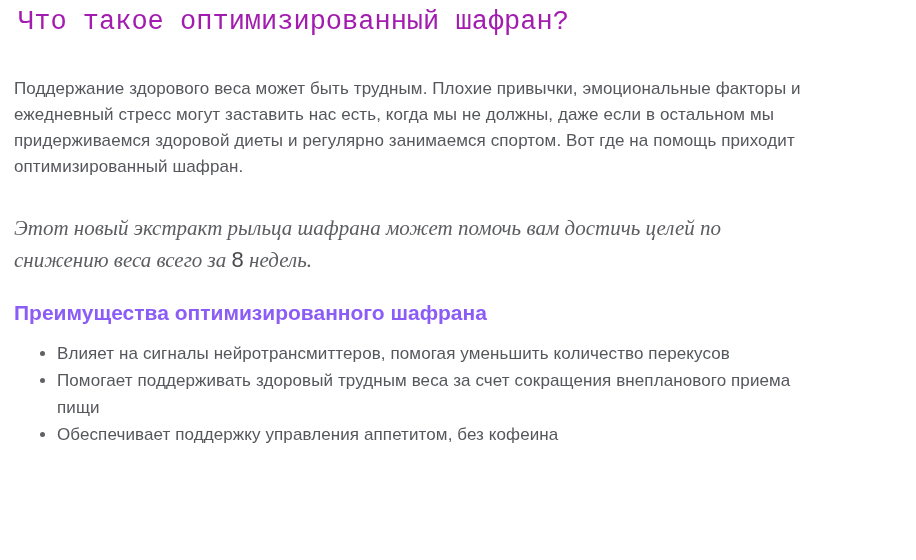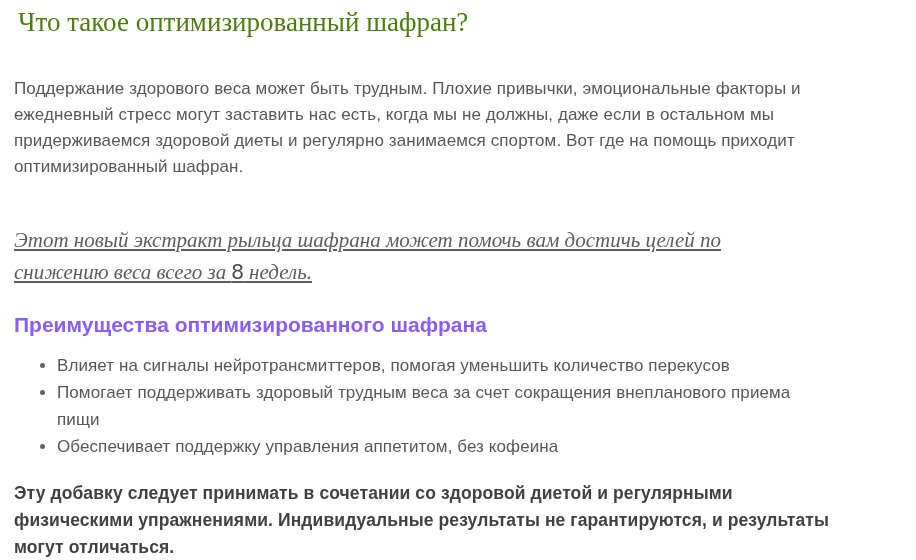--- a/index.html
+++ b/index.html
@@ -8,45 +8,44 @@
     height: 560px;
     background: #ffffff;
     overflow: hidden;
     font-family: "Liberation Sans", sans-serif;
   }
   .article {
     padding: 6px 14px 0 14px;
     width: 916px;
   }
   .page-title {
-    font-family: Liberation Serif, serif;
+    font-family: Liberation Mono, monospace;
     font-weight: 400;
     font-size: 27px;
     line-height: 32px;
-    color: #4d7c0f;
+    color: #a21caf;
     margin-left: 4px;
     white-space: pre-line;
   }
   .intro-paragraph {
     margin-top: 38px;
     font-size: 17px;
     line-height: 26px;
     color: #55575c;
     letter-spacing: 0.1px;
     white-space: pre-line;
   }
   .lead-italic {
-    margin-top: 44px;
+    margin-top: 32px;
     font-family: "Liberation Serif", serif;
     font-style: italic;
     font-size: 21px;
     line-height: 32px;
     color: #5c5d60;
     white-space: pre-line;
-    text-decoration: underline;
   }
   .lead-italic .upright-number {
     font-style: normal;
     font-family: "Liberation Sans", sans-serif;
     font-size: 22px;
     color: #4a4b4e;
   }
   .benefits-heading {
     margin-top: 24px;
     font-size: 21px;
@@ -106,17 +105,14 @@
 
   <h2 class="benefits-heading">Преимущества оптимизированного шафрана</h2>
 
   <ul class="benefits-list">
     <li>Влияет на сигналы нейротрансмиттеров, помогая уменьшить количество перекусов</li>
     <li>Помогает поддерживать здоровый трудным веса за счет сокращения внепланового приема
 пищи</li>
     <li>Обеспечивает поддержку управления аппетитом, без кофеина</li>
   </ul>
 
-  <p class="disclaimer">Эту добавку следует принимать в сочетании со здоровой диетой и регулярными
-физическими упражнениями. Индивидуальные результаты не гарантируются, и результаты
-могут отличаться.</p>
 
 </div>
 
 </body></html>

